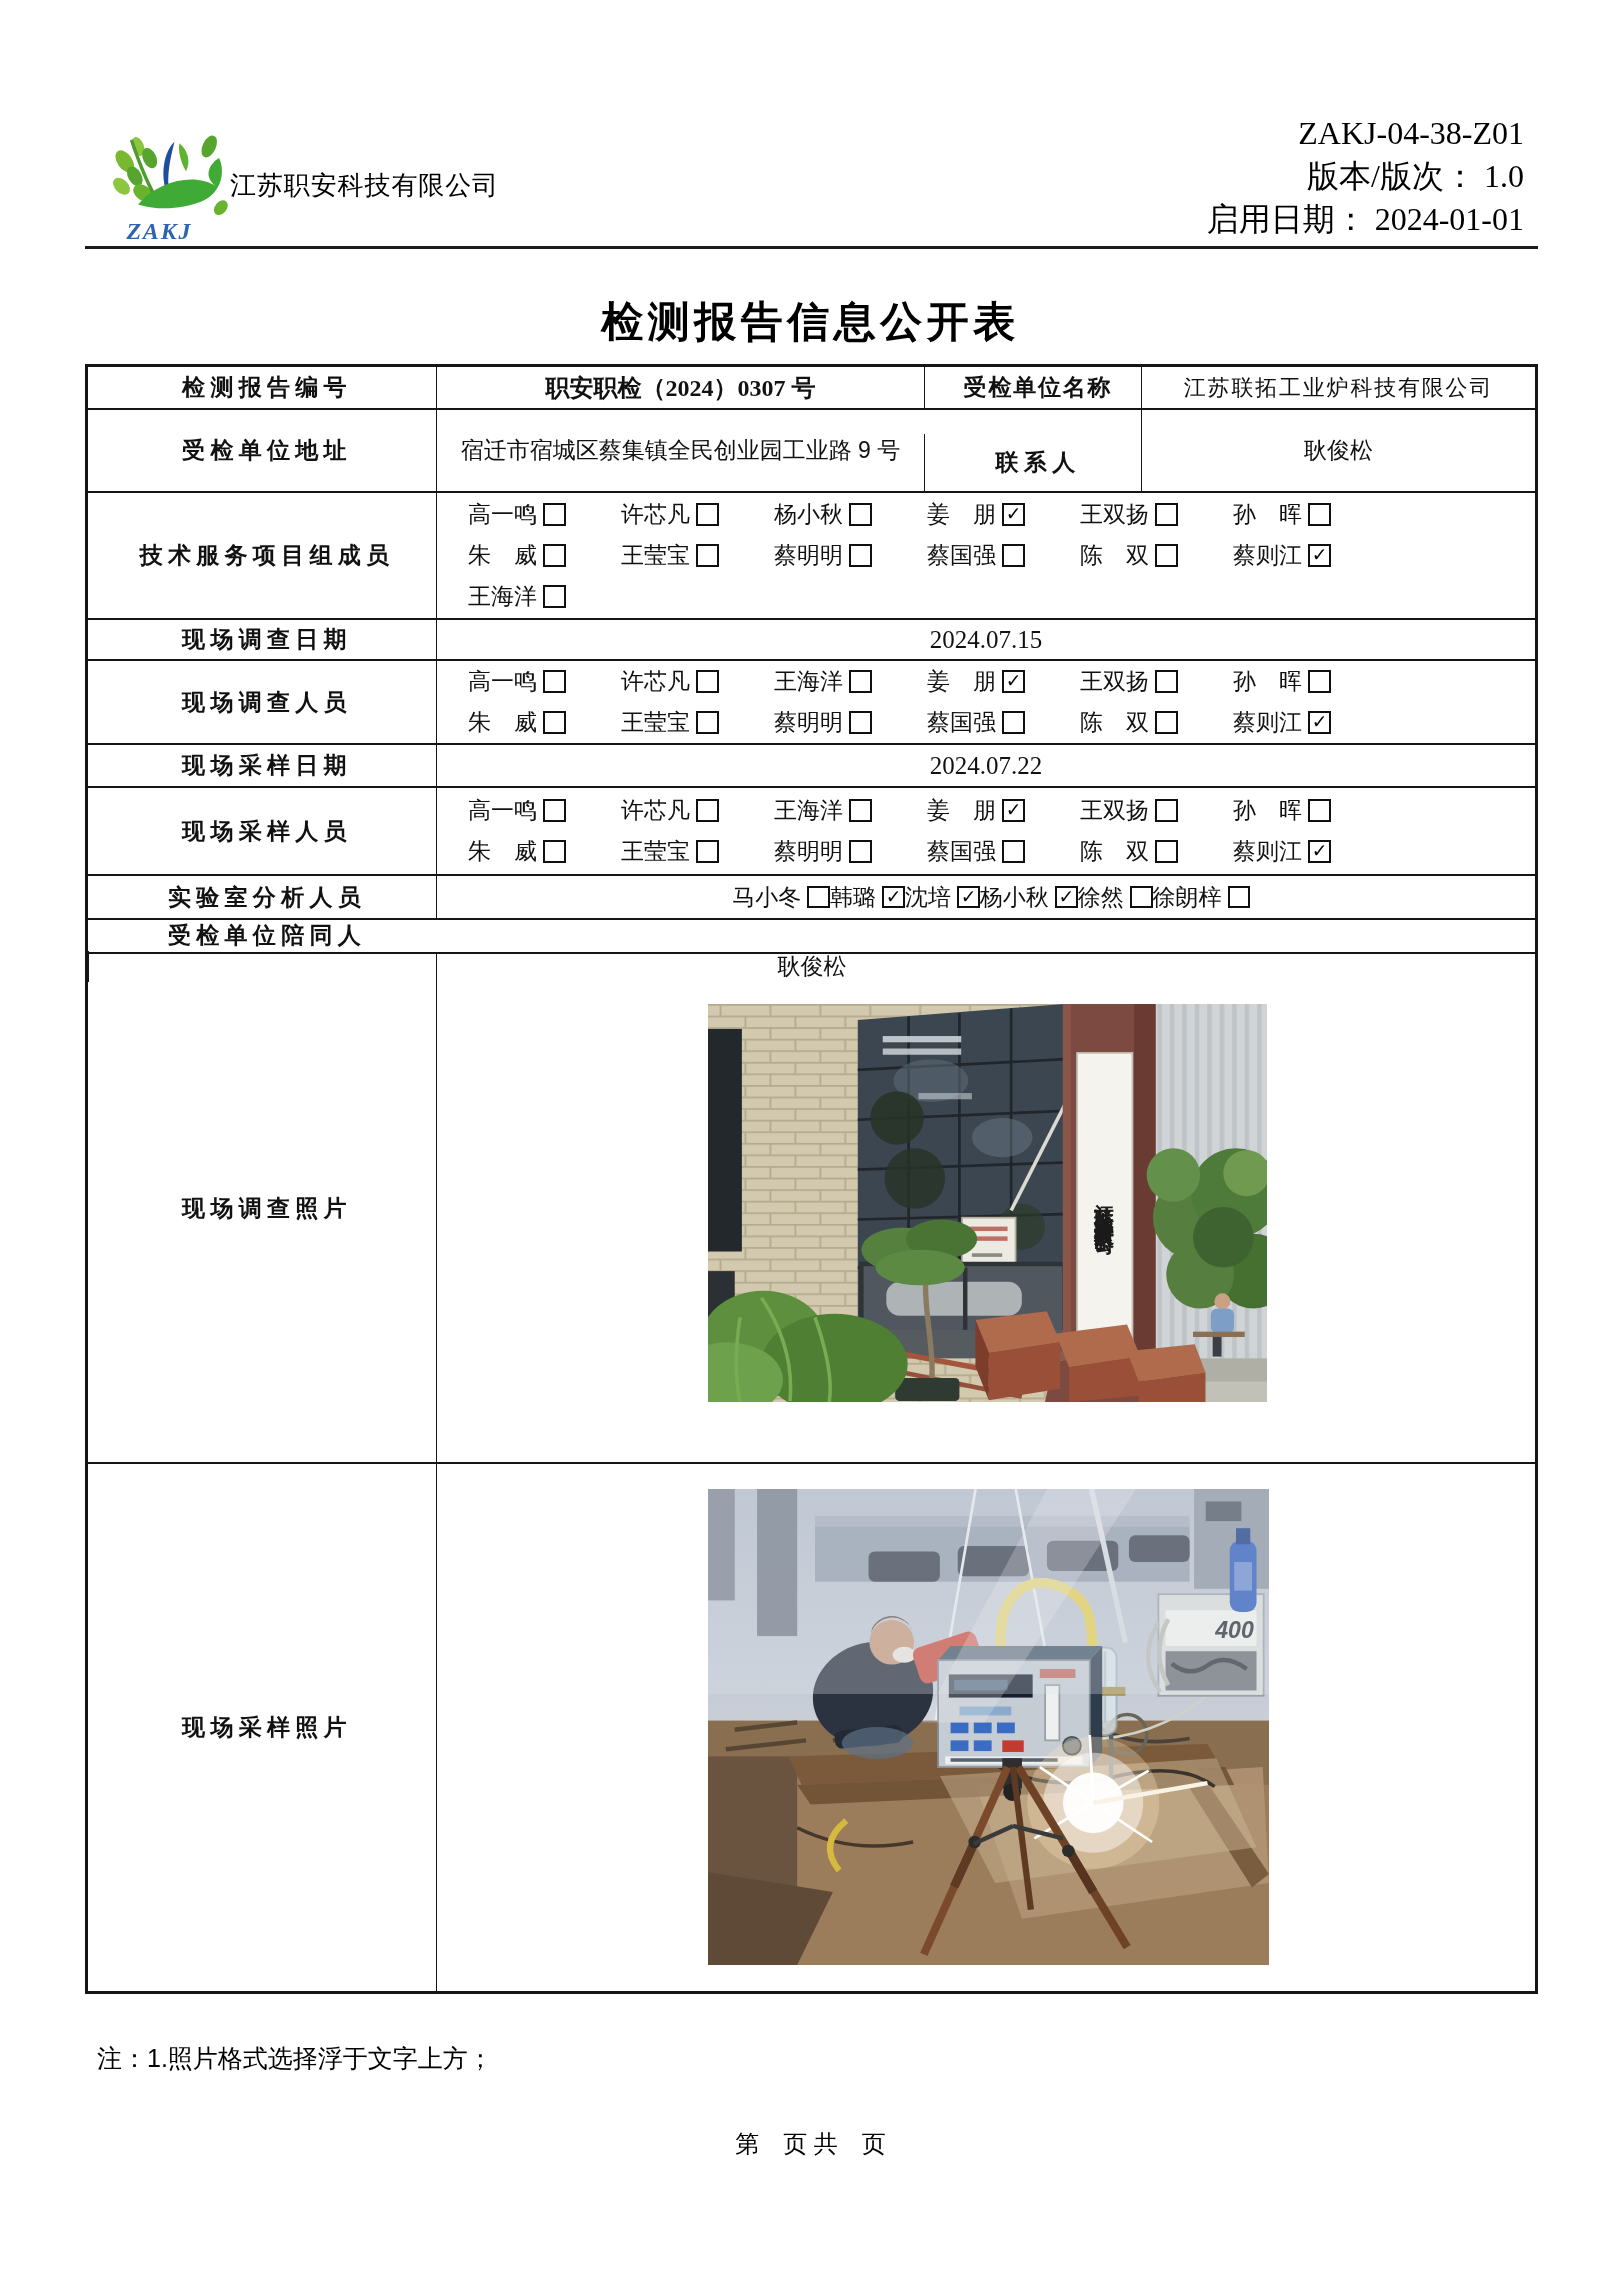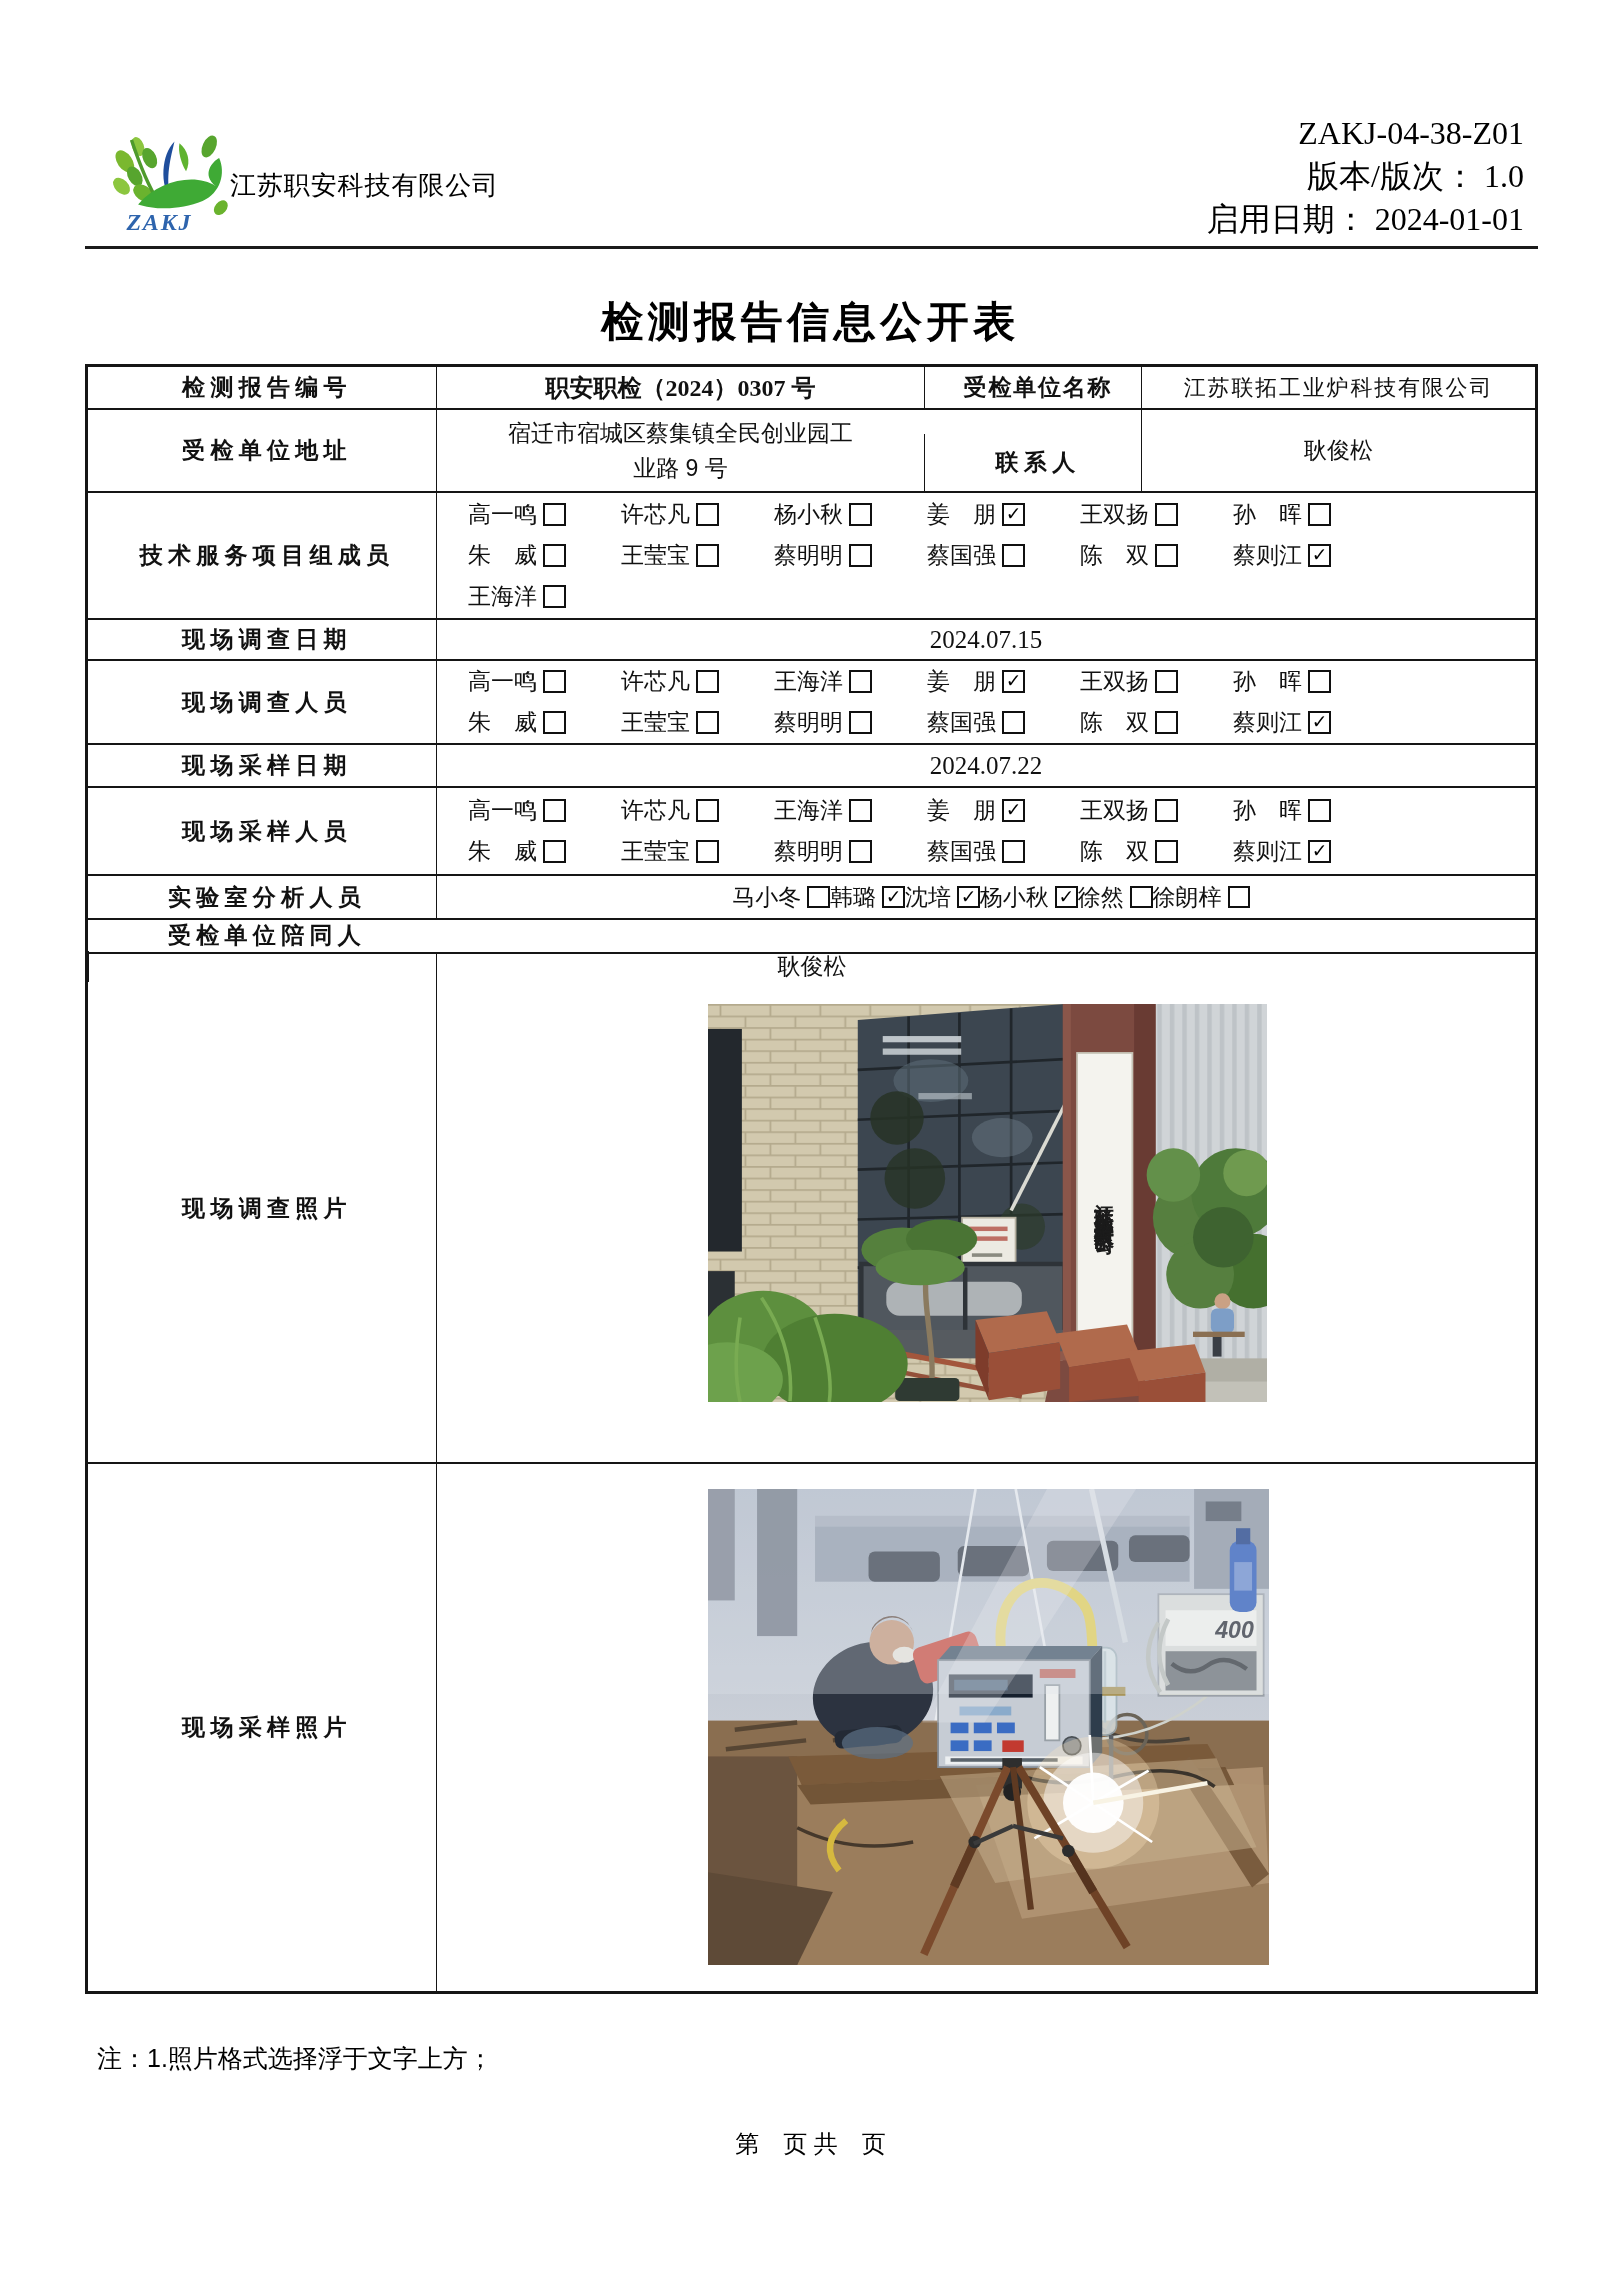--- a/index.html
+++ b/index.html
@@ -3,42 +3,42 @@
 <meta charset="utf-8">
 <style>
   html,body{margin:0;padding:0;background:#888;}
   .page{
     position:relative;width:1621px;height:2281px;background:#ffffff;
     font-family:"Liberation Sans","DejaVu Sans",sans-serif;color:#111;overflow:hidden;
   }
   .serif{font-family:"Liberation Serif","DejaVu Serif",serif;}
   
   .logo-wrap{position:absolute;left:105px;top:125px;width:134px;height:125px;}
-  .logo-text{position:absolute;left:21.4px;top:84px;font-family:"Liberation Serif","DejaVu Serif",serif;
+  .logo-text{position:absolute;left:21.4px;top:93px;font-family:"Liberation Serif","DejaVu Serif",serif;
     font-style:italic;font-weight:bold;font-size:24px;color:#2e64ad;letter-spacing:1.8px;}
   .company-name{position:absolute;left:230px;top:168px;font-size:26px;letter-spacing:0.9px;color:#000;}
   .doc-meta{position:absolute;right:97px;top:112px;text-align:right;font-size:32px;line-height:43px;
     font-family:"Liberation Serif","DejaVu Serif",serif;color:#000;}
   .header-rule{position:absolute;left:85px;top:246px;width:1453px;height:2.7px;background:#1b1b1b;}
   
   .doc-title{position:absolute;left:0;top:294px;width:1621px;text-align:center;
     font-size:42px;font-weight:bold;letter-spacing:4.5px;color:#000;}
   
   .report-table{position:absolute;left:85px;top:364px;width:1453px;border:3.6px solid #151515;box-sizing:border-box;}
   .trow{display:flex;box-sizing:border-box;border-top:2.7px solid #151515;}
   .trow:first-child{border-top:none;}
   .cell{box-sizing:border-box;border-left:1.8px solid #151515;display:flex;align-items:center;justify-content:center;}
   .cell:first-child{border-left:none;}
   .lbl{width:348px;flex:none;font-weight:bold;font-size:23px;letter-spacing:5.3px;text-align:center;padding-left:10px;}
   .c2{width:488px;flex:none;}
   .c3{width:217px;flex:none;}
   .c4{flex:1;}
   .vfull{flex:1;}
   .bold{font-weight:bold;}
-  .addr{flex-direction:column;line-height:35px;font-size:23px;}
+  .addr{line-height:35px;font-size:23px;}
   .datecell{font-size:25px;font-family:"Liberation Serif","DejaVu Serif",serif;}
   .unitname{font-size:22px;letter-spacing:1.8px;}
   .r1{height:41px;}  .r2{height:83px;}  .r3{height:127px;}
   .r4{height:41px;}  .r5{height:84px;}  .r6{height:43px;}
   .r7{height:88px;}  .r8{height:44px;}  .r9{height:34px;flex-direction:column;}
   .r10{height:510px;} .r11{height:529px;}
   
   .lines{flex-direction:column;justify-content:center;align-items:stretch;padding-left:24px;}
   .person-grid{display:grid;grid-template-columns:repeat(6,153px);height:41px;align-items:center;padding-left:7.1px;}
   .person{display:flex;align-items:center;}

